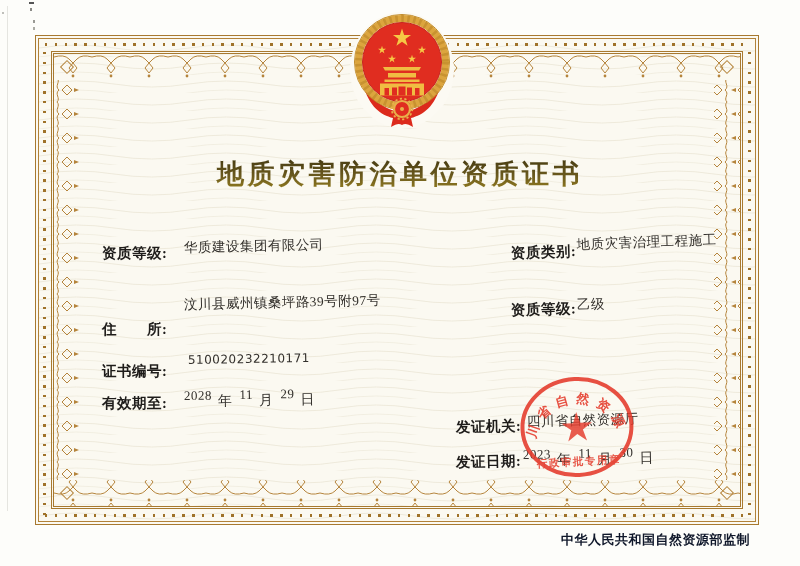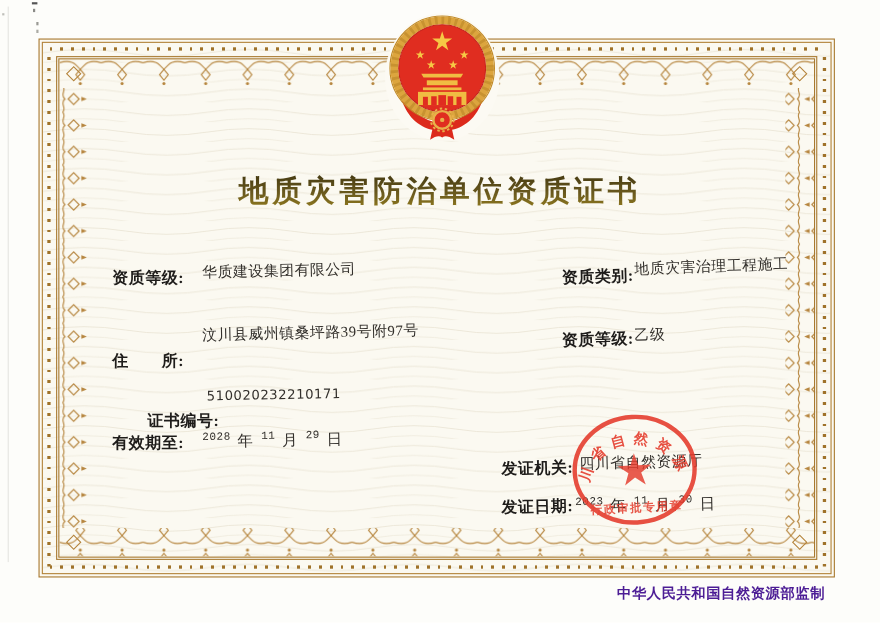--- a/index.html
+++ b/index.html
@@ -35,37 +35,37 @@
          font-size:27px;font-weight:bold;letter-spacing:3.5px;color:#57491a;z-index:3;}
   @supports(-webkit-background-clip:text){
     .title{background:linear-gradient(180deg,#3f3510 0%,#6b5a1e 55%,#97801f 100%);
            -webkit-background-clip:text;background-clip:text;color:transparent;}
   }
   .lbl{position:absolute;font-weight:bold;font-size:14.5px;color:#1e1c1a;letter-spacing:.5px;
        white-space:nowrap;line-height:1;z-index:3;transform-origin:left bottom;}
   .val{position:absolute;font-size:13.5px;color:#33302c;letter-spacing:.5px;white-space:nowrap;
        line-height:1.2;z-index:3;transform-origin:left bottom;}
   .numfont{font-family:"DejaVu Sans","Liberation Sans",sans-serif;}
-  .num{font-family:Liberation Mono, monospace;font-size:10px;}
+  .num{font-family:Liberation Serif, serif;font-size:13px;}
   .unit{position:relative;top:6px;margin:0 7px 0 6px;font-size:14px;}
   #f-unit-l{left:102px;top:246px;}        #f-unit-v{left:184px;top:240px;transform:rotate(-1.3deg);}
   #f-addr-l{left:102px;top:303px;margin-top:19px;}        #f-addr-v{left:184px;top:297px;transform:rotate(-1.3deg);}
-  #f-no-l{left:102px;top:376px;margin-left:32px;}          #f-no-v{left:188px;top:353px;transform:rotate(-1deg);font-size:12px;letter-spacing:.5px;}
+  #f-no-l{left:102px;top:364px;}          #f-no-v{left:188px;top:353px;transform:rotate(-1deg);font-size:12px;letter-spacing:.5px;}
   #f-valid-l{left:102px;top:396px;}       #f-valid-v{left:184px;top:388px;transform:rotate(-1deg);}
   #f-type-l{left:511px;top:246px;transform:rotate(-1.8deg);}
   #f-type-v{left:577px;top:237px;transform:rotate(-2deg);}
   #f-level-l{left:511px;top:303px;transform:rotate(-1.5deg);}
   #f-level-v{left:577px;top:297px;transform:rotate(-1.5deg);}
   #f-issuer-l{left:456px;top:420px;transform:rotate(-1.2deg);}
   #f-issuer-v{left:527px;top:414px;transform:rotate(-1.5deg);}
   #f-idate-l{left:456px;top:455px;transform:rotate(-1.2deg);}
   #f-idate-v{left:523px;top:447px;transform:rotate(-1.2deg);}
   .emblem{position:absolute;left:349px;top:12px;width:106px;height:122px;z-index:4;}
   .seal{position:absolute;left:518px;top:375px;width:118px;height:106px;z-index:5;opacity:.93;}
-  .footer{position:absolute;top:531px;right:50px;font-weight:bold;font-size:13px;color:#4c1d95;
+  .footer{position:absolute;top:531px;right:50px;font-weight:bold;font-size:13px;color:#0f172a;
           letter-spacing:.5px;z-index:3;}
 </style>
 </head>
 <body>
 
 <div class="page">
 
   <div class="scan-line"></div>
   <div class="speck sp1"></div>
   <div class="speck sp2"></div>

